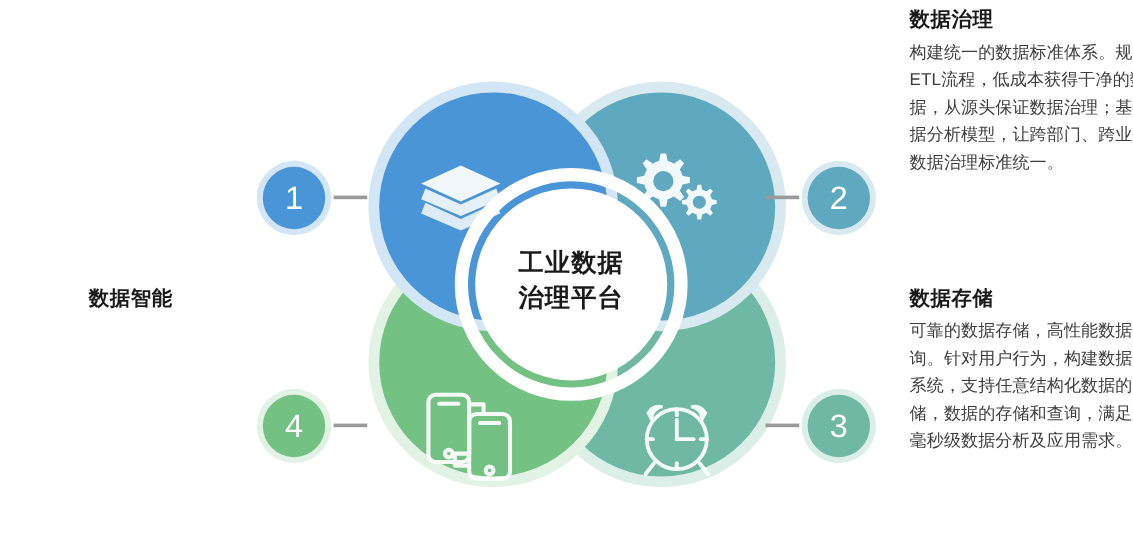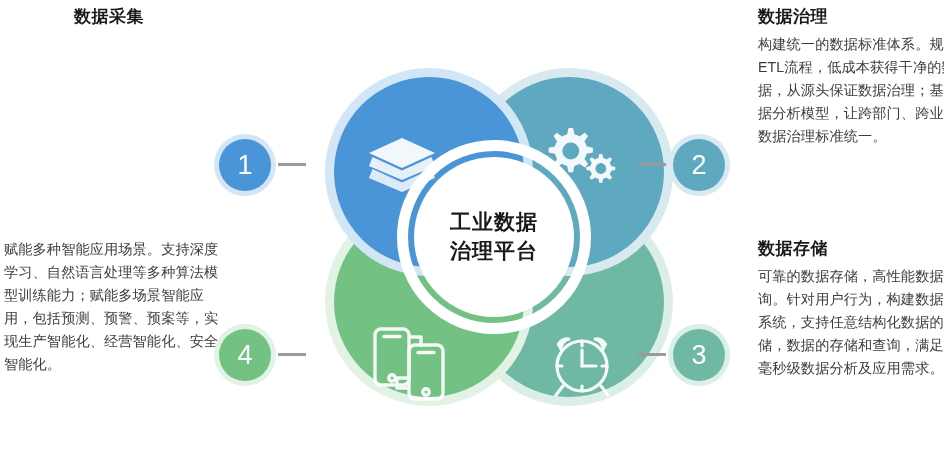--- a/index.html
+++ b/index.html
@@ -50,24 +50,25 @@
   .tb-right .tb-body  { text-align: left; }
 
   #block-collect   { left: 4px;   top: 6px;  }
   #block-intel     { left: 4px;   top: 238px; }
   #block-govern    { left: 758px; top: 6px;  }
   #block-storage   { left: 758px; top: 238px; }
 
   
   .diagram {
     position: absolute;
-    left: 249px;
+    left: 231px;
     top: 58px;
     width: 500px;
     height: 360px;
+    font-family: Liberation Mono, monospace;
   }
 
   
   .petal {
     position: absolute;
     width: 208px;
     height: 208px;
     border-radius: 50%;
   }
   .petal .halo {
@@ -178,25 +179,24 @@
   #conn-2 { left: 638px; top: 163px; }
   #conn-3 { left: 638px; top: 353px; }
   #conn-4 { left: 278px; top: 353px; }
 </style>
 </head>
 <body>
 
 <div class="stage">
 
   <div class="text-block tb-left" id="block-collect">
-    <div class="tb-title">数据采集</div>
   </div>
 
   <div class="text-block tb-left" id="block-intel">
-    <div class="tb-body">赋能多种智能应用场景。支持深度学习、自然语言处理等多种算法模型训练能力；赋能多场景智能应用，包括预测、预警、预案等，实现生产智能化、经营智能化、安全智能化。</div>
+    <div class="tb-title">数据智能</div>
   </div>
 
   <div class="text-block tb-right" id="block-govern">
     <div class="tb-title">数据治理</div>
     <div class="tb-body">构建统一的数据标准体系。规范 ETL流程，低成本获得干净的数据，从源头保证数据治理；基于数据分析模型，让跨部门、跨业务的数据治理标准统一。</div>
   </div>
 
   <div class="text-block tb-right" id="block-storage">
     <div class="tb-title">数据存储</div>
     <div class="tb-body">可靠的数据存储，高性能数据查询。针对用户行为，构建数据仓库系统，支持任意结构化数据的存储，数据的存储和查询，满足业务毫秒级数据分析及应用需求。</div>

